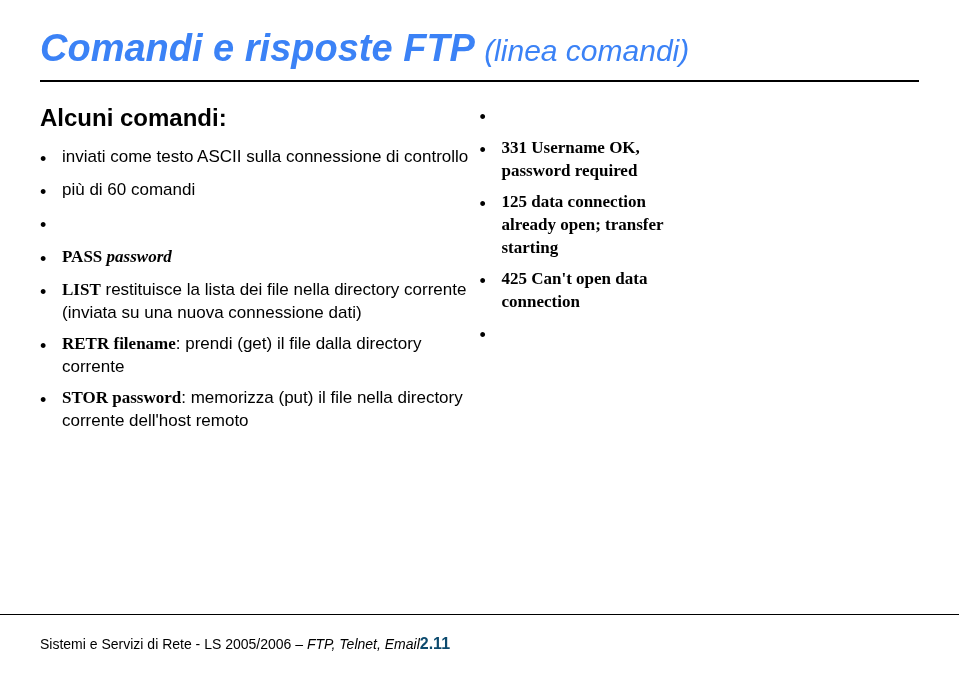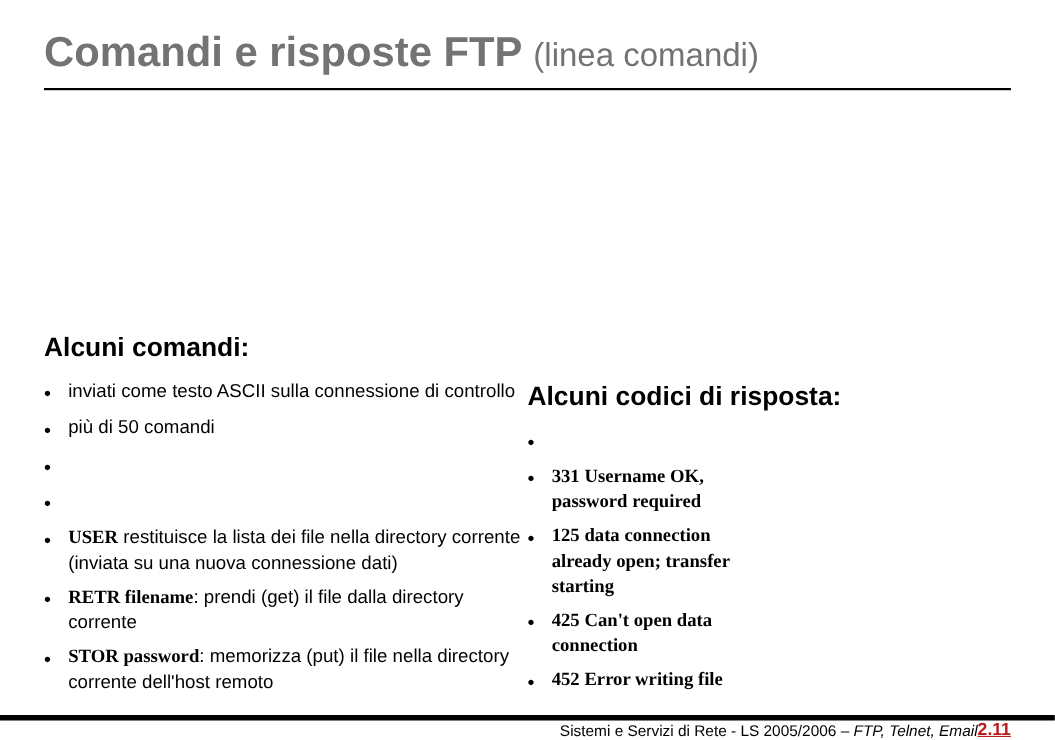--- a/index.html
+++ b/index.html
@@ -26,33 +26,33 @@
 
     .title-section {
       border-bottom: 2px solid #000000;
       padding-bottom: 10px;
       margin-bottom: 22px;
     }
 
     .slide-title {
       font-size: 38px;
       font-weight: 900;
-      color: #737373;
+      color: #3b82f6;
       line-height: 1.1;
+      font-style: italic;
     }
 
     .slide-title .subtitle-part {
       font-size: 30px;
       font-weight: 400;
     }
 
     .content-columns {
       display: flex;
       flex: 1;
-      align-items: flex-end;
     }
 
     .column-left, .column-right {
       flex: 1;
     }
 
     .column-heading {
       font-size: 24px;
       font-weight: 900;
       color: #000000;
@@ -83,42 +83,41 @@
     .bullet-list li .text {
       flex: 1;
     }
 
     .mono {
       font-family: Liberation Serif, serif;
       font-weight: bold;
     }
 
     .footer {
-      border-top: 5px solid #000000;
-      padding: 0 40px;
-      display: flex;
-      justify-content: flex-end;
+      border-top: 1px solid #000000;
+      padding: 20px 40px;
+      display: flex;
+      justify-content: flex-start;
       align-items: center;
     }
 
     .footer-left {
       font-size: 14px;
       color: #000000;
       font-style: italic;
     }
 
     .footer-left .not-italic {
       font-style: normal;
     }
 
     .footer-right {
       font-size: 16px;
-      color: #b91c1c;
+      color: #0c4a6e;
       font-weight: bold;
-      text-decoration: underline;
     }
   </style>
 </head>
 <body>
 
 <div class="slide-container">
 
   <div class="title-section">
     <h1 class="slide-title">
       <span>Comandi e risposte FTP</span>
@@ -132,50 +131,50 @@
       <div class="column-heading">Alcuni comandi:</div>
       <ul class="bullet-list">
 
         <li>
           <span class="bullet">•</span>
           <span class="text">inviati come testo ASCII sulla connessione di controllo</span>
         </li>
 
         <li>
           <span class="bullet">•</span>
-          <span class="text">più di 50 comandi</span>
-        </li>
-
-        <li>
-          <span class="bullet">•</span>
-        </li>
-
-        <li>
-          <span class="bullet">•</span>
-        </li>
-
-        <li>
-          <span class="bullet">•</span>
-          <span class="text"><span class="mono">USER</span> restituisce la lista dei file nella directory corrente (inviata su una nuova connessione dati)</span>
+          <span class="text">più di 60 comandi</span>
+        </li>
+
+        <li>
+          <span class="bullet">•</span>
+        </li>
+
+        <li>
+          <span class="bullet">•</span>
+          <span class="text"><span class="mono">PASS <em>password</em></span></span>
+        </li>
+
+        <li>
+          <span class="bullet">•</span>
+          <span class="text"><span class="mono">LIST</span> restituisce la lista dei file nella directory corrente (inviata su una nuova connessione dati)</span>
         </li>
 
         <li>
           <span class="bullet">•</span>
           <span class="text"><span class="mono">RETR filename</span>: prendi (get) il file dalla directory corrente</span>
         </li>
 
         <li>
           <span class="bullet">•</span>
           <span class="text"><span class="mono">STOR password</span>: memorizza (put) il file nella directory corrente dell'host remoto</span>
         </li>
       </ul>
     </div>
 
     <div class="column-right">
-      <div class="column-heading">Alcuni codici di risposta:</div>
       <ul class="bullet-list">
 
         <li>
           <span class="bullet">•</span>
         </li>
 
         <li>
           <span class="bullet">•</span>
           <span class="text mono">331 Username OK,<br>password required</span>
         </li>
@@ -185,21 +184,20 @@
           <span class="text mono">125 data connection<br>already open; transfer<br>starting</span>
         </li>
 
         <li>
           <span class="bullet">•</span>
           <span class="text mono">425 Can't open data<br>connection</span>
         </li>
 
         <li>
           <span class="bullet">•</span>
-          <span class="text mono">452 Error writing file</span>
         </li>
       </ul>
     </div>
 
   </div>
 
 </div>
 
 <div class="footer">
   <span class="footer-left">

